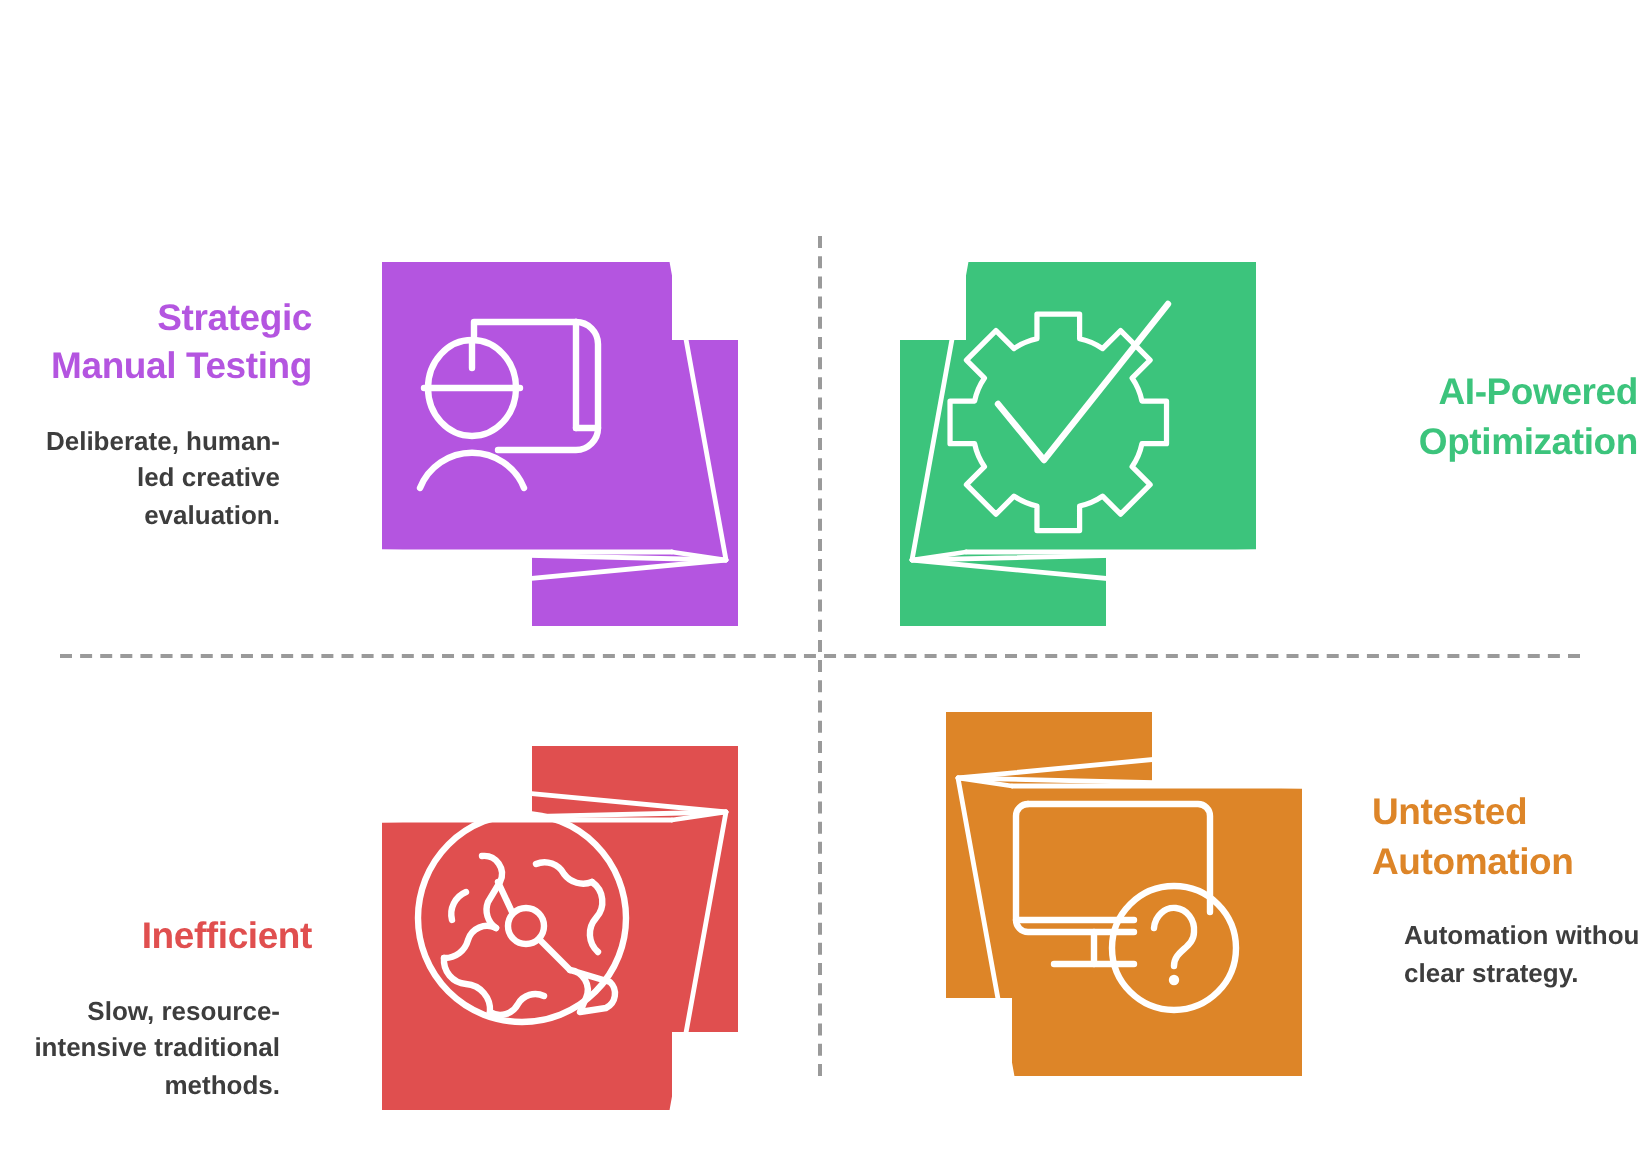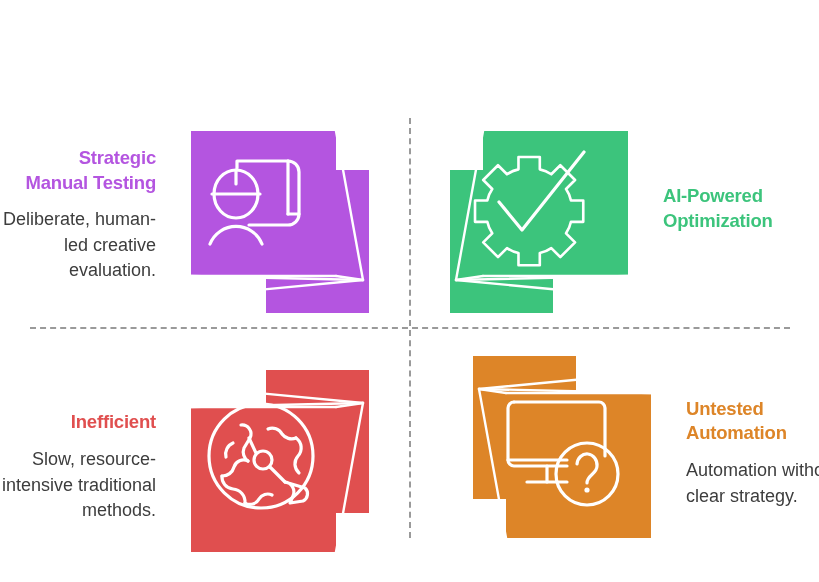--- a/index.html
+++ b/index.html
@@ -41,21 +41,21 @@
   
   .quadrant {
     position: absolute;
     width: 410px;
     height: 230px;
     display: flex;
     align-items: center;
   }
   .q-tl { left: 0px;   top: 100px; }
   .q-tr { left: 409px; top: 100px; }
-  .q-bl { left: 0px;   top: 352px; }
+  .q-bl { left: 0px;   top: 338px; align-items: flex-end; }
   .q-br { left: 432px; top: 338px; }
 
   .q-tl, .q-bl { flex-direction: row; }
   .q-tr, .q-br { flex-direction: row-reverse; }
 
   
   .text-block {
     width: 178px;
     flex: 0 0 178px;
     box-sizing: border-box;
@@ -70,24 +70,25 @@
   }
 
   .card-title {
     font-size: 18.5px;
     font-weight: bold;
     line-height: 1.33;
     margin: 0 0 12px 0;
     letter-spacing: -0.2px;
   }
   .card-desc {
-    font-size: 18px;
+    font-size: 13px;
     line-height: 1.42;
     color: #3d3d3d;
-    margin: 0;
+    margin: 16px;
+    font-weight: bold;
   }
 
   
   .art {
     flex: 0 0 195px;
     width: 195px;
     height: 195px;
     position: relative;
   }
   .art svg { display: block; width: 195px; height: 195px; }
@@ -156,21 +157,21 @@
           <path class="stroke" d="M110 43 a11 11 0 0 1 11 11 L121 96 a11 11 0 0 1 -11 11 L71 107"></path>
           <path class="stroke" d="M110 43 L110 96"></path>
           <path class="stroke" d="M110 96 L121 96"></path>
         </g>
       </svg>
     </div>
   </div>
 
   <div class="quadrant q-tr">
     <div class="text-block">
-      <div class="card-title" style="color:#3CC47C;">
+      <div class="card-title" style="color:#3CC47C;text-align:right;">
         <span>AI-Powered</span><br>
         <span>Optimization</span>
       </div>
     </div>
     <div class="art">
       <svg viewBox="0 0 195 195" xmlns="http://www.w3.org/2000/svg">
         <rect x="88" y="52" width="103" height="143" fill="#3CC47C"></rect>
         <rect x="13" y="13" width="145" height="145" fill="#3CC47C"></rect>
         <path class="stroke-thin" d="M158 13 L185 162"></path>
         <path class="stroke-thin" d="M13 158 L185 162"></path>

